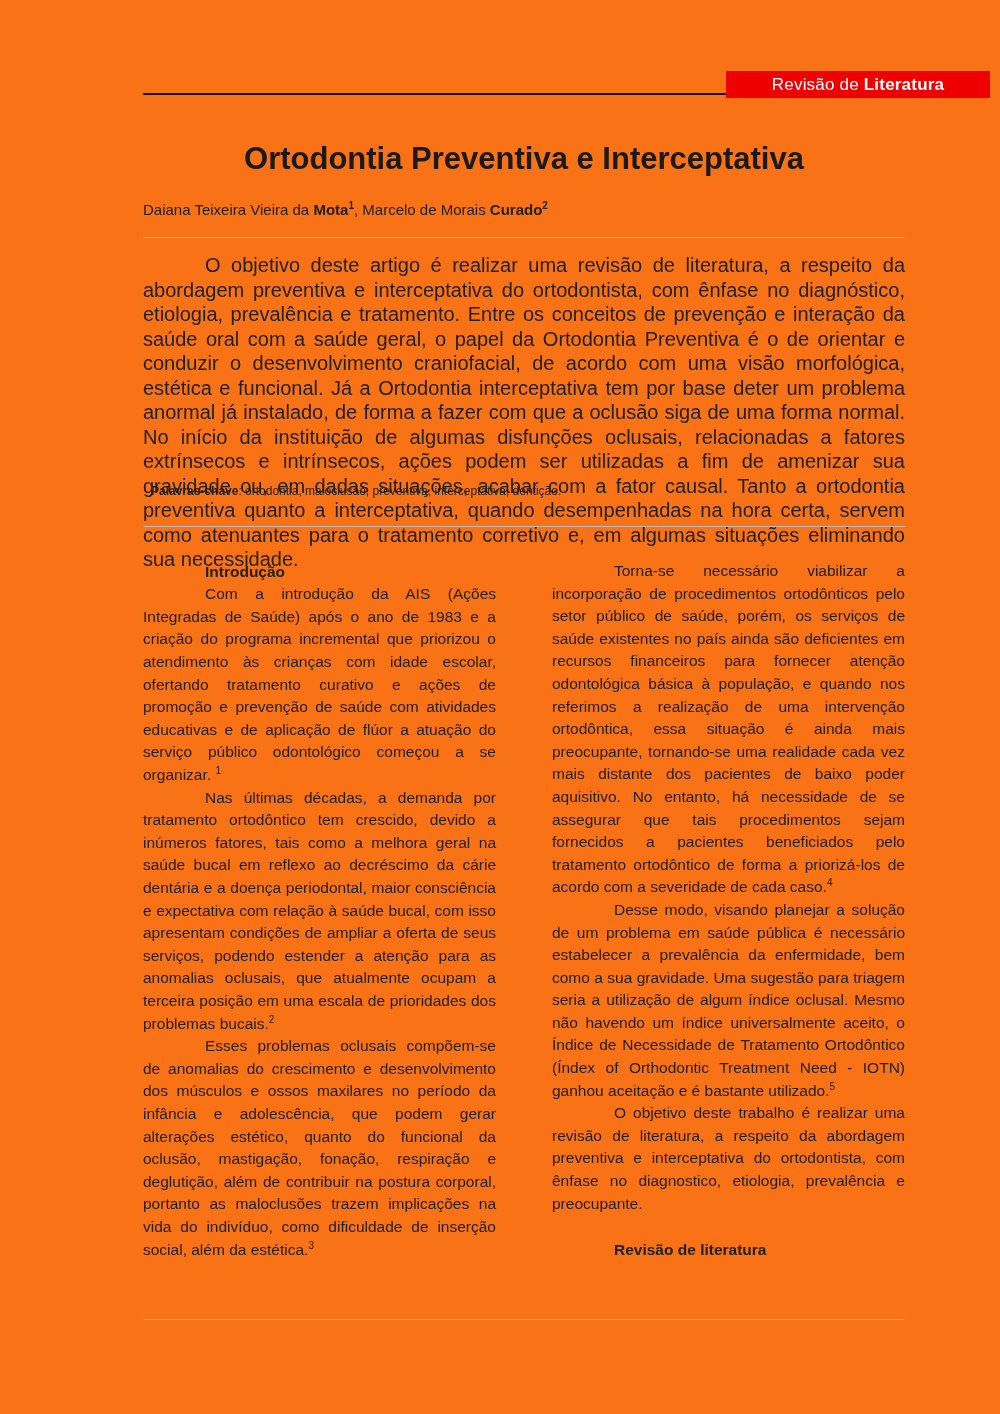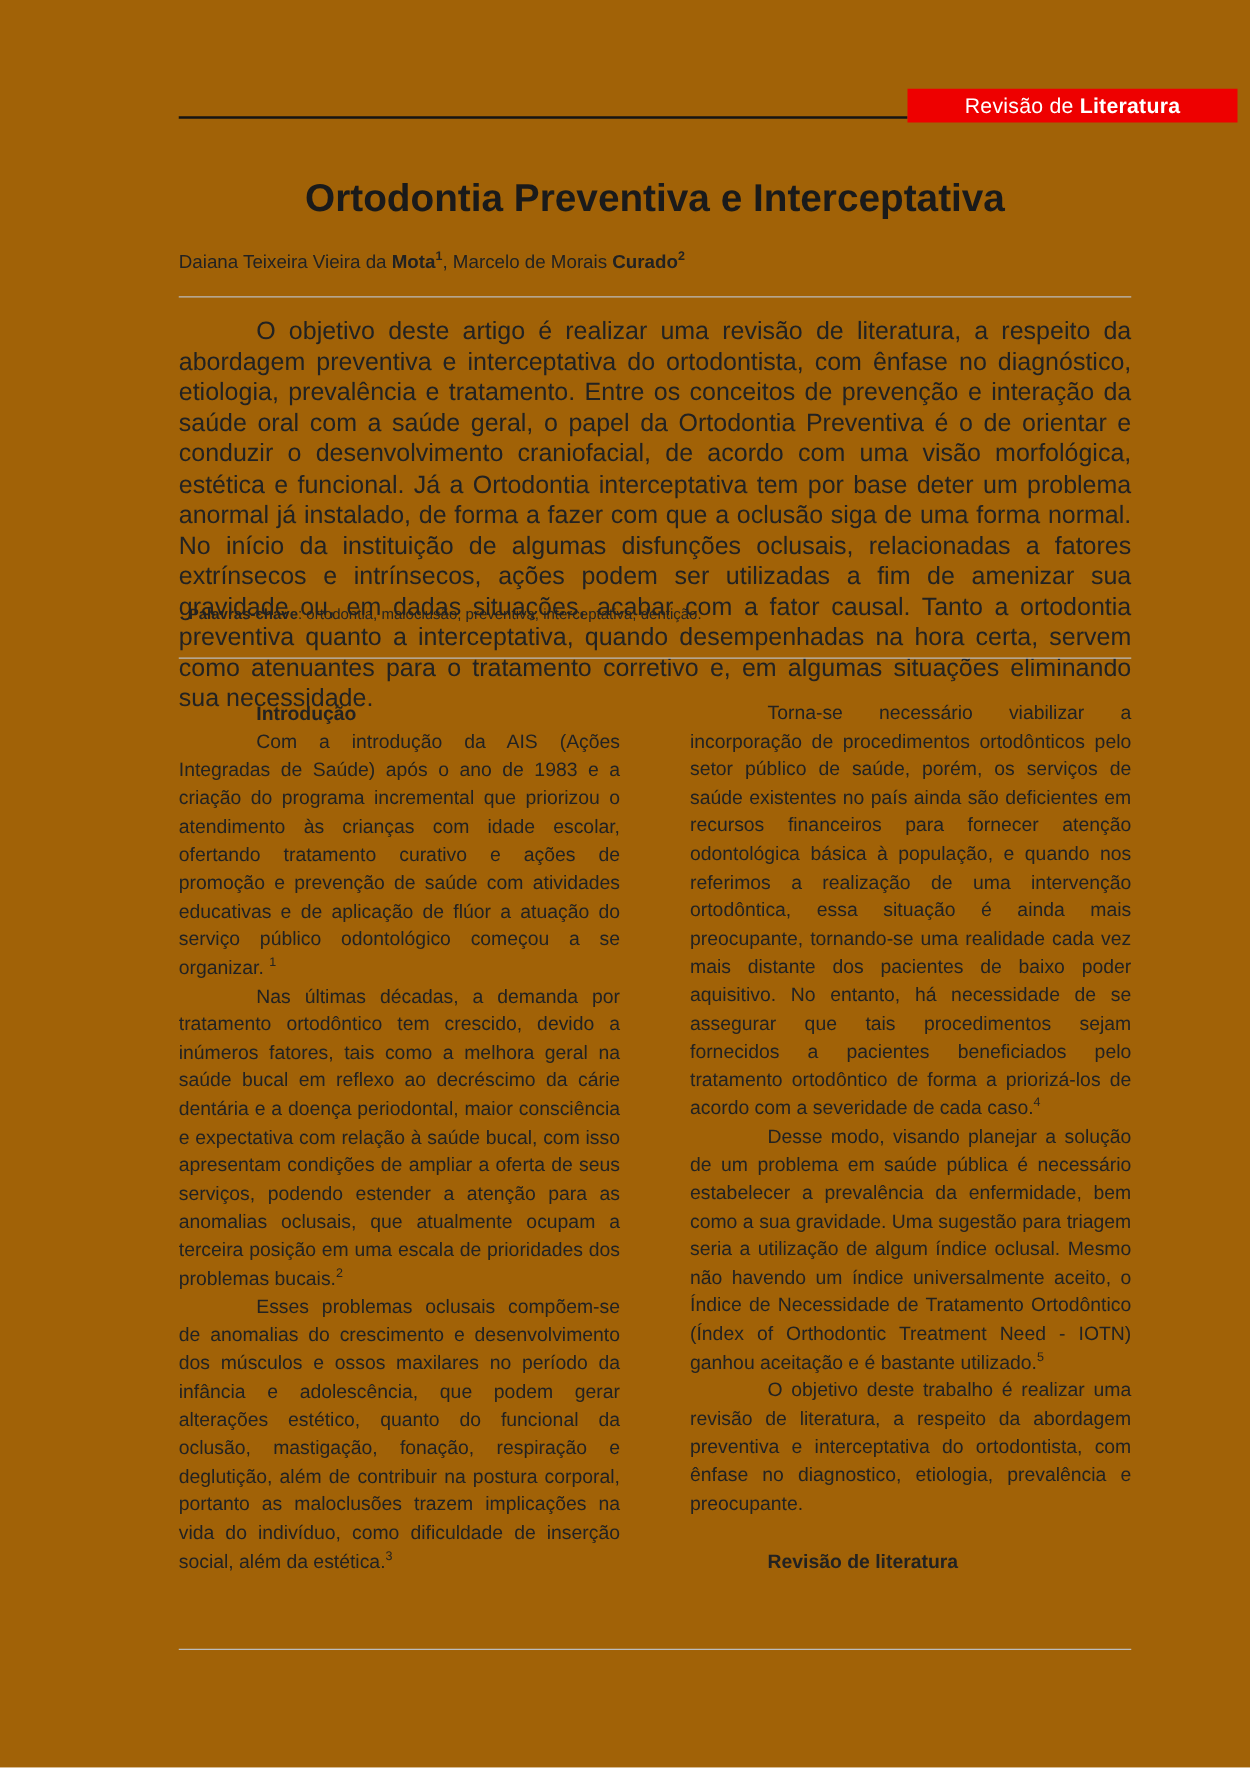--- a/index.html
+++ b/index.html
@@ -1,17 +1,17 @@
 <!DOCTYPE html>
 <html><head>
 <meta charset="utf-8">
 <style>
   html,body { margin:0; padding:0; background:#ffffff; }
   .page {
-    position:relative; width:1000px; height:1414px; background:#a16207;
+    position:relative; width:1000px; height:1414px; background:#f97316;
     font-family:"Liberation Sans", sans-serif; color:#222222; overflow:hidden;
   }
   .header-rule { position:absolute; left:143px; top:93px; width:583px; height:2px; background:#141414; }
   .badge {
     position:absolute; left:726px; top:71px; width:264px; height:27px; background:#ee0000;
     color:#ffffff; font-size:17px; display:flex; align-items:center; justify-content:center;
     letter-spacing:0.2px;
   }
   .badge b { font-weight:bold; }
   .page-title {

